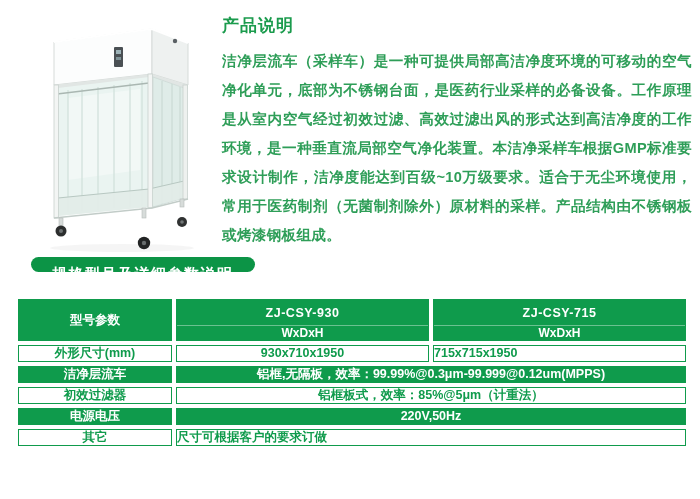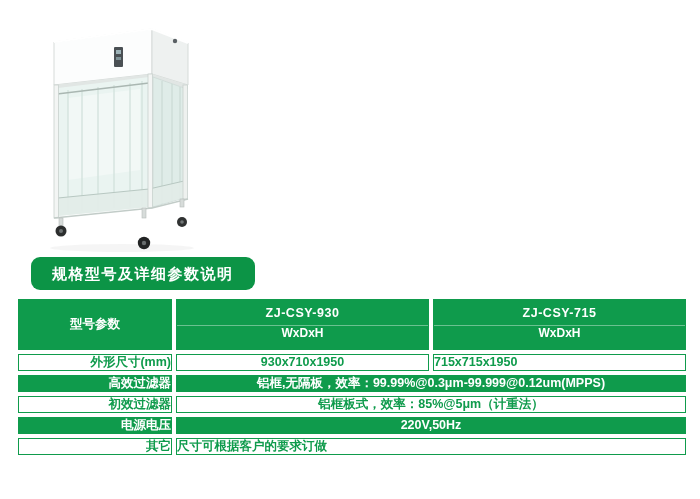--- a/index.html
+++ b/index.html
@@ -26,21 +26,21 @@
     font-size:17px;line-height:20px;font-weight:bold;
     color:var(--heading-green);margin-bottom:11px;letter-spacing:1px;
   }
   .desc p{
     font-size:14.6px;line-height:29px;text-align:justify;
     color:var(--paragraph-green);font-weight:600;letter-spacing:0.3px;
   }
 
   
   .badge{
-    position:absolute;left:31px;top:257px;height:33px;
+    position:absolute;left:31px;top:257px;height:15px;
     background:var(--badge-green);color:#fff;
     border-radius:9px;padding:0 21px;
     font-size:15px;font-weight:bold;line-height:33px;letter-spacing:1.5px;
   }
 
   
   table.spec{
     position:absolute;left:14px;top:295px;width:676px;
     border-collapse:separate;border-spacing:4px;
     table-layout:fixed;
@@ -49,23 +49,23 @@
   table.spec col.c1{width:154px;}
   table.spec col.c2{width:253px;}
   table.spec col.c3{width:253px;}
   table.spec th,table.spec td{
     padding:0;font-size:12.5px;overflow:hidden;white-space:nowrap;
   }
   .gcell{background:var(--green);color:#fff;border:1px solid var(--green);}
   .wcell{background:#fff;color:var(--green);border:1px solid var(--green);}
   th.gcell{font-weight:bold;text-align:center;vertical-align:middle;height:42px;font-size:13px;}
   th .model{display:block;height:25px;line-height:27px;letter-spacing:0.5px;}
-  th .dims{display:block;height:24px;line-height:15px;border-top:1px solid rgba(255,255,255,0.38);font-size:12px;}
+  th .dims{display:block;height:15px;line-height:15px;border-top:1px solid rgba(255,255,255,0.38);font-size:12px;}
   td{height:15px;line-height:15px;vertical-align:middle;}
-  .lbl{text-align:right;padding-left:23px;}
+  .lbl{text-align:center;padding-left:23px;}
   .lft{text-align:center;padding-left:24px;}
   .ctr{}
 </style>
 </head>
 <body>
 
 <div class="page">
 
   <div class="photo">
     <svg width="176" height="246" viewBox="0 0 176 246">
@@ -126,20 +126,24 @@
         <rect x="118" y="198" width="4" height="10" fill="#d7dcda" stroke="#b6bdba" stroke-width="0.6"></rect>
         <circle cx="120" cy="233" r="6.2" fill="#222424"></circle>
         <circle cx="120" cy="233" r="2.2" fill="#686d6e"></circle>
         <rect x="156" y="189" width="4" height="8" fill="#d7dcda" stroke="#b6bdba" stroke-width="0.6"></rect>
         <circle cx="158" cy="212" r="5" fill="#303232"></circle>
         <circle cx="158" cy="212" r="1.8" fill="#717677"></circle>
       </g>
     </svg>
   </div>
 
+  <div class="desc">
+    <h1>产品说明</h1>
+    <p>洁净层流车（采样车）是一种可提供局部高洁净度环境的可移动的空气净化单元，底部为不锈钢台面，是医药行业采样的必备设备。工作原理是从室内空气经过初效过滤、高效过滤出风的形式达到高洁净度的工作环境，是一种垂直流局部空气净化装置。本洁净采样车根据GMP标准要求设计制作，洁净度能达到百级~10万级要求。适合于无尘环境使用，常用于医药制剂（无菌制剂除外）原材料的采样。产品结构由不锈钢板或烤漆钢板组成。</p>
+  </div>
 
   <div class="badge">规格型号及详细参数说明</div>
 
   <table class="spec">
     <colgroup>
         <col class="c1">
         <col class="c2">
         <col class="c3">
       </colgroup>
     <tbody>
@@ -153,21 +157,21 @@
         <span class="model">ZJ-CSY-715</span>
         <span class="dims">WxDxH</span>
       </th>
     </tr>
     <tr>
       <td class="wcell lbl">外形尺寸(mm)</td>
       <td class="wcell lft">930x710x1950</td>
       <td class="wcell ctr">715x715x1950</td>
     </tr>
     <tr>
-      <td class="gcell lbl">高效过滤器</td>
+      <td class="gcell lbl">洁净层流车</td>
       <td class="gcell lft" colspan="2">铝框,无隔板，效率：99.99%@0.3μm-99.999@0.12um(MPPS)</td>
     </tr>
     <tr>
       <td class="wcell lbl">初效过滤器</td>
       <td class="wcell lft" colspan="2">铝框板式，效率：85%@5μm（计重法）</td>
     </tr>
     <tr>
       <td class="gcell lbl">电源电压</td>
       <td class="gcell lft" colspan="2">220V,50Hz</td>
     </tr>

